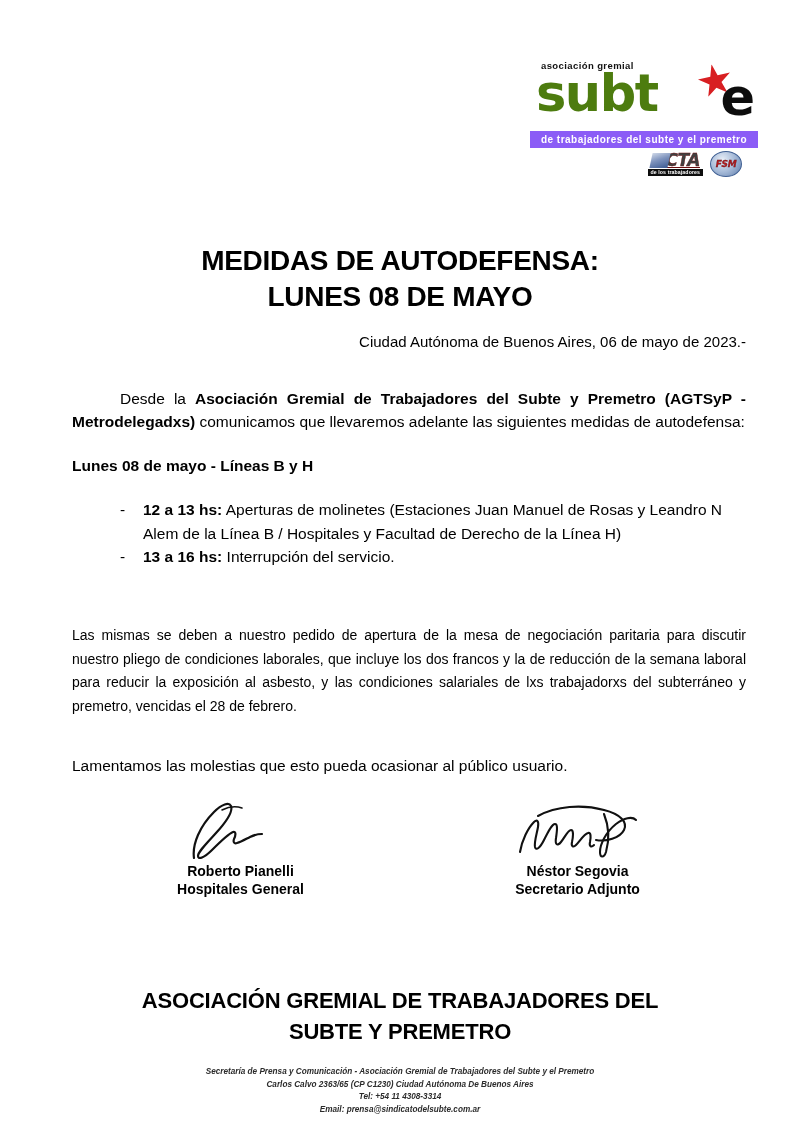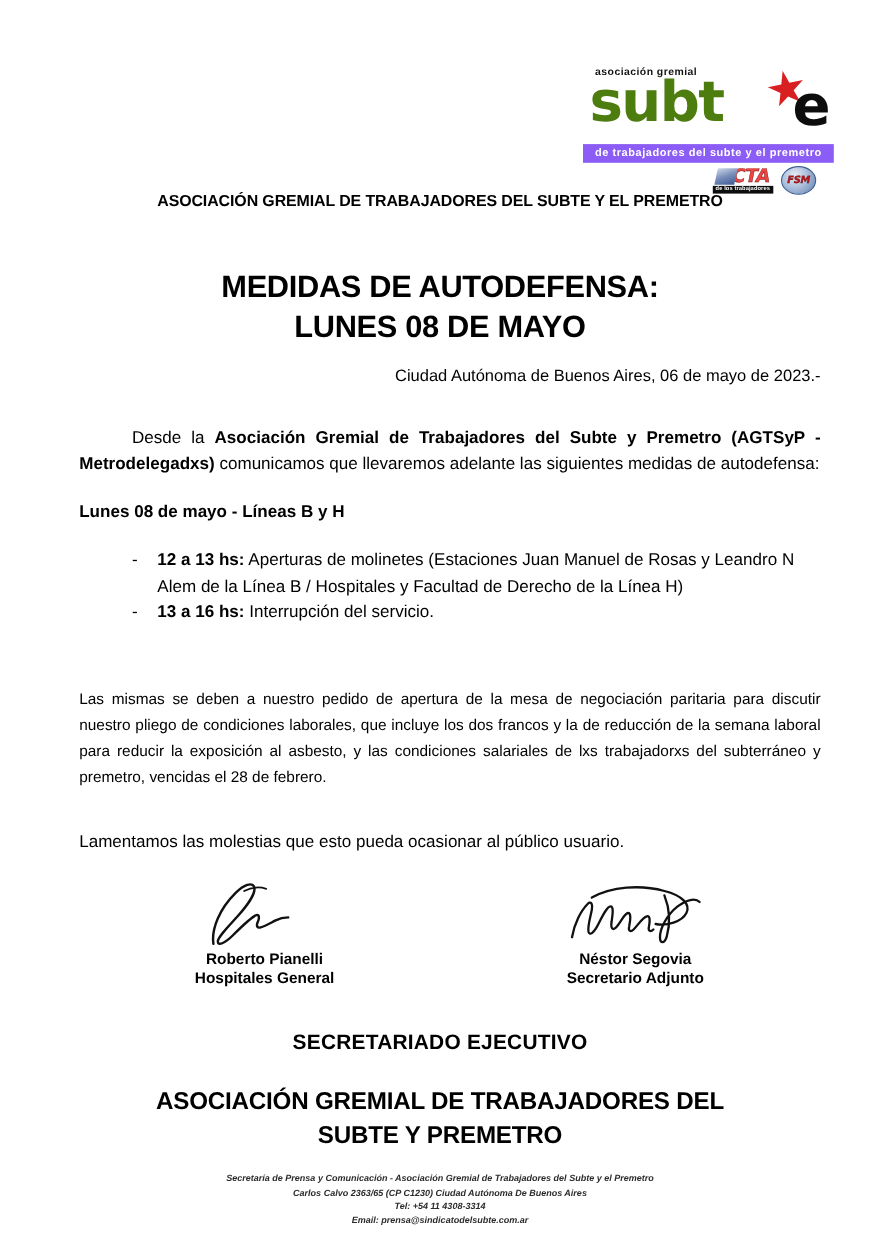--- a/index.html
+++ b/index.html
@@ -117,22 +117,23 @@
     background: linear-gradient(160deg, #cfd8e8 0%, #7e93bd 45%, #3c5a93 100%);
     transform: skewX(-12deg);
     margin-right: -3px;
   }
   .cta-letters {
     font-family: "DejaVu Sans", sans-serif;
     font-size: 17px;
     line-height: 17px;
     font-weight: bold;
     font-style: italic;
-    color: #ef4444;
+    color: #404040;
     letter-spacing: -0.5px;
+    text-decoration: underline;
     -webkit-text-stroke: 0.4px #6b0d0f;
   }
   .cta-sub {
     background: #0d0d0d;
     color: #ffffff;
     font-size: 5.2px;
     line-height: 7px;
     font-weight: bold;
     padding: 0 3px;
     letter-spacing: 0.1px;
@@ -329,21 +330,20 @@
           <span class="cta-letters">CTA</span>
         </div>
         <div class="cta-sub">de los trabajadores</div>
       </div>
       <div class="fsm-mark">
         <span class="fsm-letters">FSM</span>
       </div>
     </div>
   </div>
 
-  <div class="org-line">ASOCIACIÓN GREMIAL DE TRABAJADORES DEL SUBTE Y EL PREMETRO</div>
 
   <div class="doc-title">
     <div>MEDIDAS DE AUTODEFENSA:</div>
     <div>LUNES 08 DE MAYO</div>
   </div>
 
   <div class="dateline">Ciudad Autónoma de Buenos Aires, 06 de mayo de 2023.-</div>
 
   <p class="intro"><span>Desde la </span><strong>Asociación Gremial de Trabajadores del Subte y Premetro (AGTSyP - Metrodelegadxs)</strong><span> comunicamos que llevaremos adelante las siguientes medidas de autodefensa:</span></p>
 
@@ -381,21 +381,20 @@
           <path d="M12 52 C14 40 20 28 26 22 C29 19 31 21 30 27 C29 33 26 42 27 47 C28 51 32 48 36 40 C40 32 44 24 47 24 C50 24 49 31 48 38 C47 44 49 47 53 42 C57 37 60 30 63 30 C66 30 65 37 64 42 C63 46 65 48 68 45 C72 41 76 34 80 33 C83 32 83 37 82 42 C81 46 83 48 86 45" stroke="#111111" stroke-width="2.1" stroke-linecap="round" stroke-linejoin="round"></path>
           <path d="M30 16 C48 6 74 4 96 10 C112 14 120 22 116 30 C112 38 98 42 88 40" stroke="#111111" stroke-width="2.1" stroke-linecap="round" stroke-linejoin="round"></path>
           <path d="M96 14 C100 24 102 38 98 52 C96 58 92 58 92 52 C92 44 98 32 108 24 C116 18 124 16 128 20" stroke="#111111" stroke-width="2.1" stroke-linecap="round" stroke-linejoin="round"></path>
         </svg>
       </div>
       <div class="sig-name">Néstor Segovia</div>
       <div class="sig-role">Secretario Adjunto</div>
     </div>
   </div>
 
-  <div class="closing-1">SECRETARIADO EJECUTIVO</div>
   <div class="closing-2">
     <div>ASOCIACIÓN GREMIAL DE TRABAJADORES DEL</div>
     <div>SUBTE Y PREMETRO</div>
   </div>
 
   <div class="footer">
     <div>Secretaría de Prensa y Comunicación - Asociación Gremial de Trabajadores del Subte y el Premetro</div>
     <div>Carlos Calvo 2363/65 (CP C1230) Ciudad Autónoma De Buenos Aires</div>
     <div>Tel: +54 11 4308-3314</div>
     <div>Email: prensa@sindicatodelsubte.com.ar</div>

